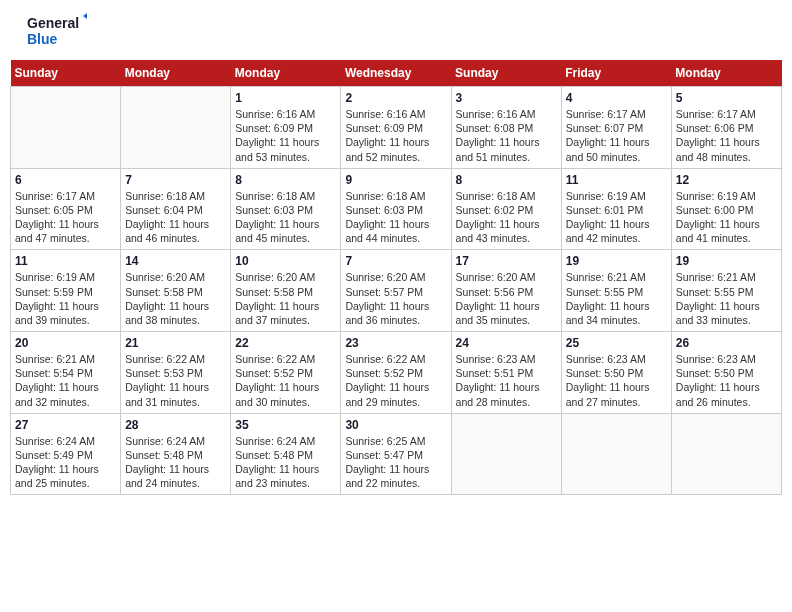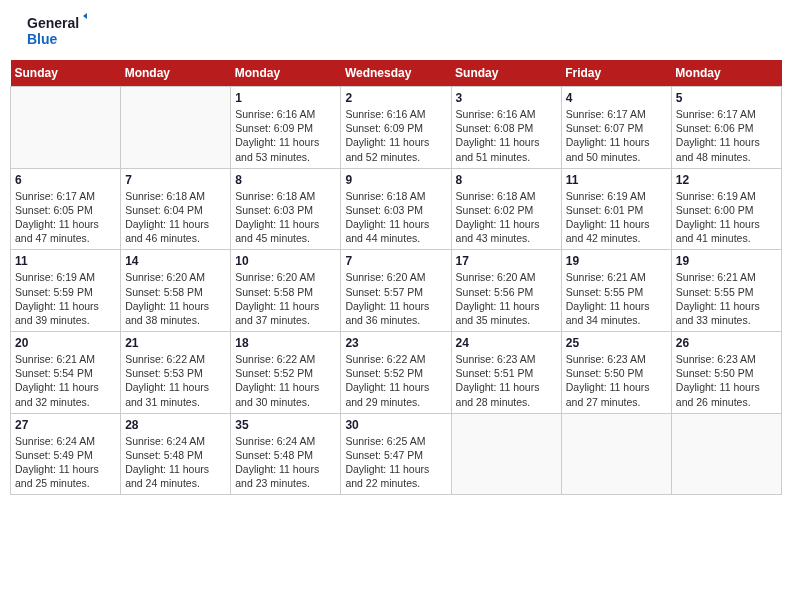--- a/index.html
+++ b/index.html
@@ -229,21 +229,21 @@
 Sunset: 5:54 PM
 Daylight: 11 hours and 32 minutes.</div>
         </td>
         <td>
           <span class="day-number">21</span>
           <div class="day-info" style="white-space: pre-line;">Sunrise: 6:22 AM
 Sunset: 5:53 PM
 Daylight: 11 hours and 31 minutes.</div>
         </td>
         <td>
-          <span class="day-number">18</span>
+          <span class="day-number">22</span>
           <div class="day-info" style="white-space: pre-line;">Sunrise: 6:22 AM
 Sunset: 5:52 PM
 Daylight: 11 hours and 30 minutes.</div>
         </td>
         <td>
           <span class="day-number">23</span>
           <div class="day-info" style="white-space: pre-line;">Sunrise: 6:22 AM
 Sunset: 5:52 PM
 Daylight: 11 hours and 29 minutes.</div>
         </td>

